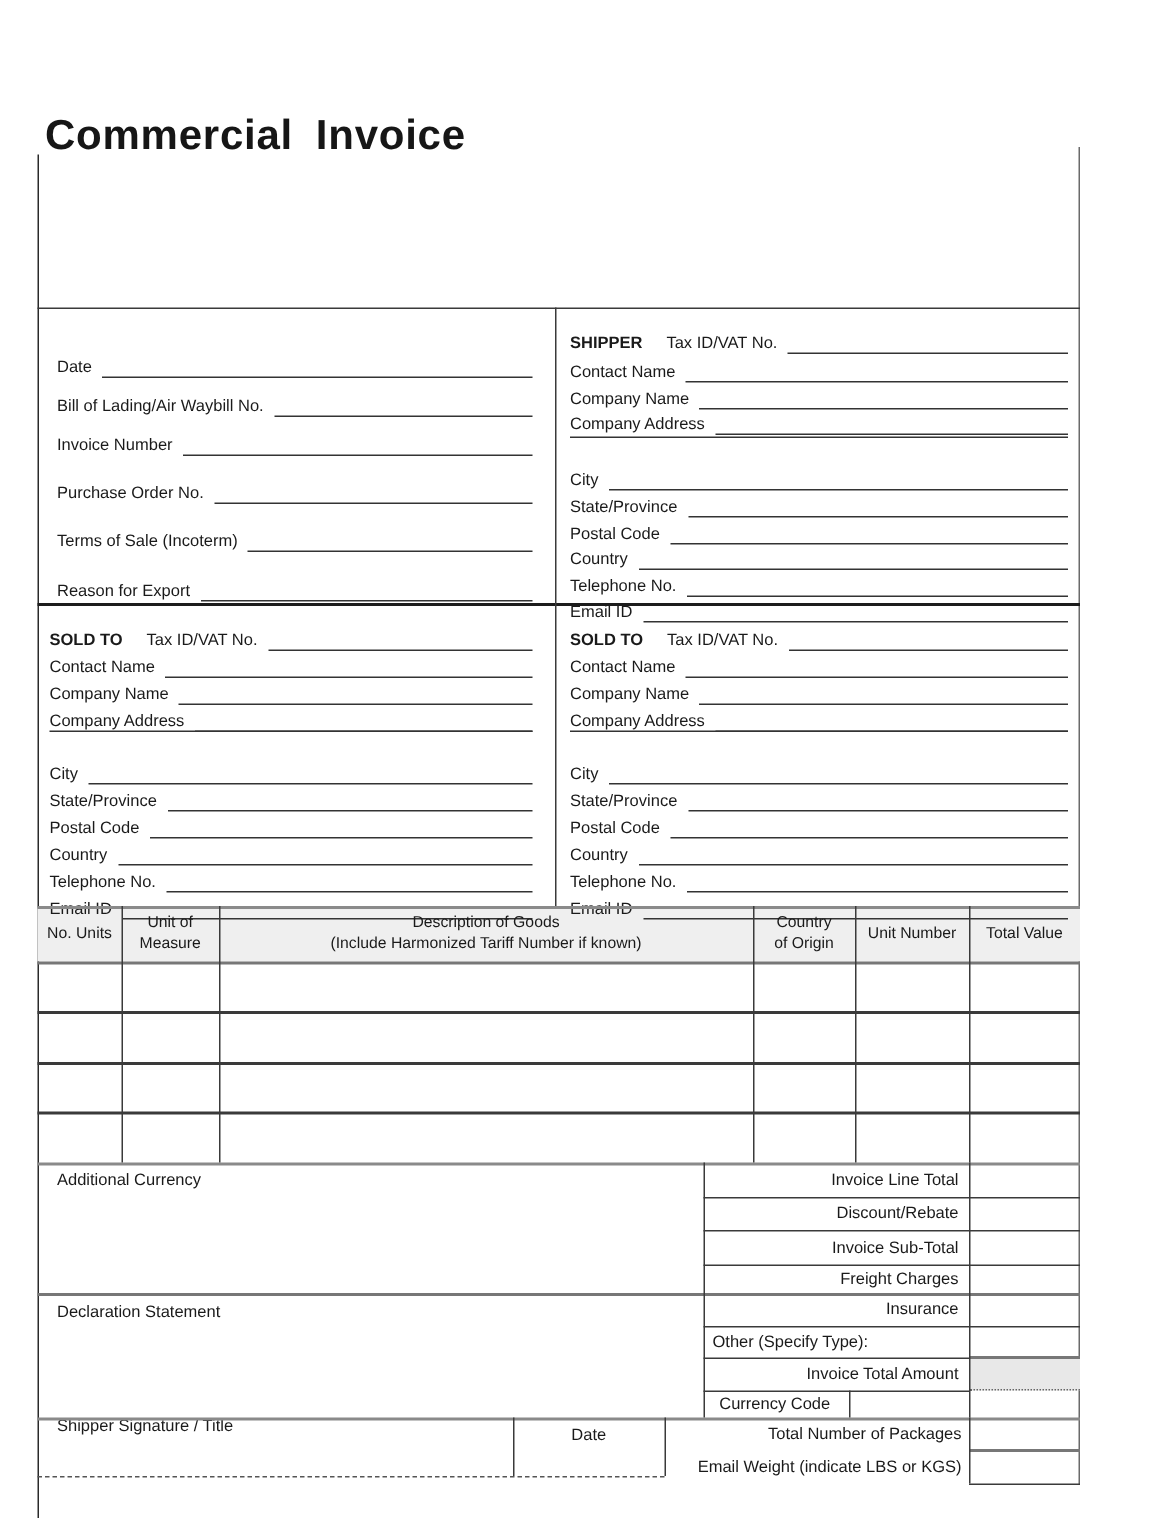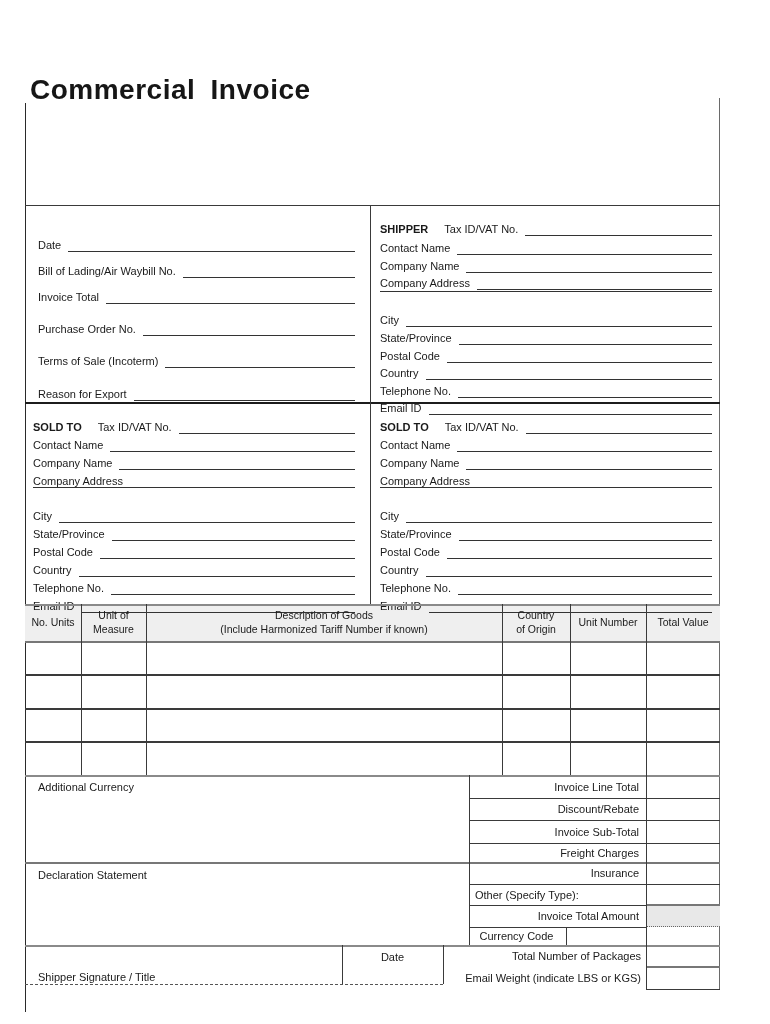--- a/index.html
+++ b/index.html
@@ -49,21 +49,21 @@
 
     <div class="frow" style="left:13px;top:20px;width:317px">
       <span class="lbl">Date</span>
       <span class="ln"></span>
     </div>
     <div class="frow" style="left:13px;top:46px;width:317px">
       <span class="lbl">Bill of Lading/Air Waybill No.</span>
       <span class="ln"></span>
     </div>
     <div class="frow" style="left:13px;top:72px;width:317px">
-      <span class="lbl">Invoice Total</span>
+      <span class="lbl">Invoice Number</span>
       <span class="ln"></span>
     </div>
     <div class="frow" style="left:13px;top:104px;width:317px">
       <span class="lbl">Purchase Order No.</span>
       <span class="ln"></span>
     </div>
     <div class="frow" style="left:13px;top:136px;width:317px">
       <span class="lbl">Terms of Sale (Incoterm)</span>
       <span class="ln"></span>
     </div>
@@ -260,21 +260,21 @@
     </div>
     <div class="rrow center" style="left:444px;top:722px;width:95px;height:18px">
       <span>Currency Code</span>
     </div>
     <div class="cellbox" style="left:621px;top:657px;width:74px;height:22px"></div>
     <div class="cellbox" style="left:621px;top:679px;width:74px;height:21px"></div>
     <div class="cellbox" style="left:541px;top:722px;width:80px;height:18px"></div>
     <div class="cellbox" style="left:621px;top:722px;width:74px;height:18px"></div>
 
     <div class="cellbox" style="left:0;top:740px;width:317px;height:39px"></div>
-    <div class="lab" style="left:13px;top:766px;text-align:center;">Shipper Signature / Title</div>
+    <div class="lab" style="left:13px;top:740px;text-align:center;">Shipper Signature / Title</div>
     <div class="cellbox" style="left:317px;top:740px;width:101px;height:39px"></div>
     <div class="lab" style="left:317px;top:746px;width:101px;text-align:center;">Date</div>
     <div class="rrow right" style="left:418px;top:740px;width:198px;height:22px">
       <span>Total Number of Packages</span>
     </div>
     <div class="rrow right" style="left:418px;top:762px;width:198px;height:22px">
       <span>Email Weight (indicate LBS or KGS)</span>
     </div>
     <div class="cellbox" style="left:621px;top:740px;width:74px;height:22px"></div>
     <div class="cellbox" style="left:621px;top:762px;width:74px;height:22px"></div>

